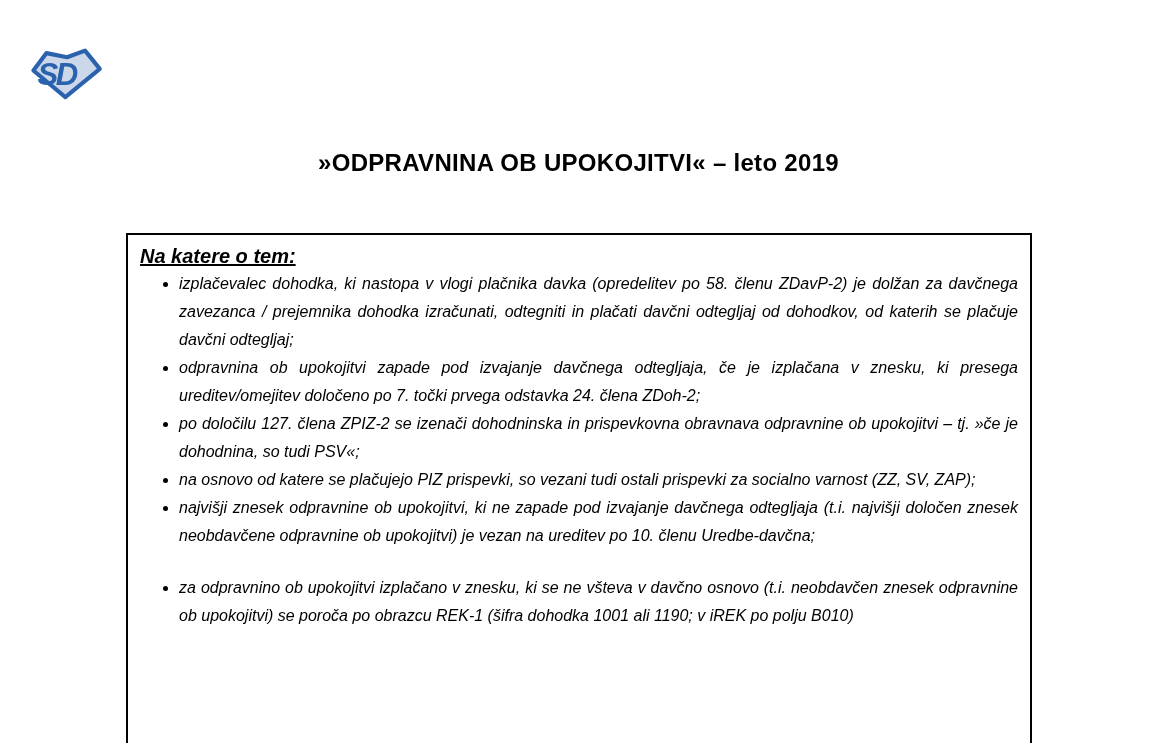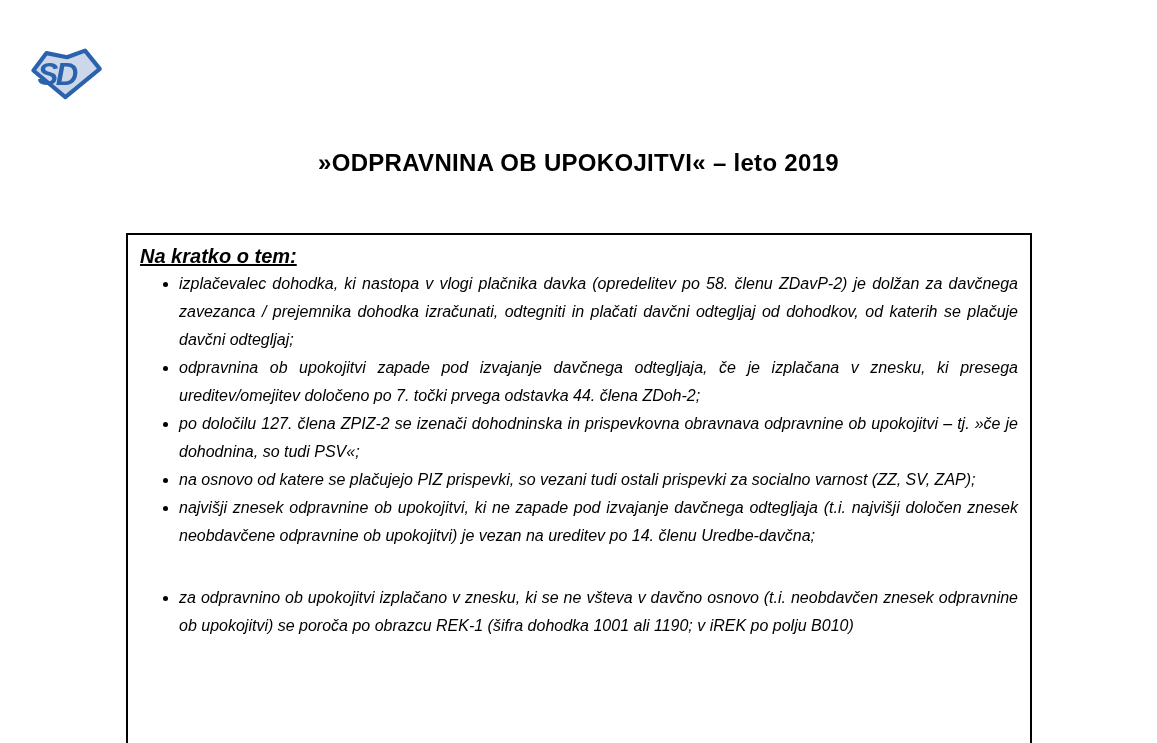--- a/index.html
+++ b/index.html
@@ -48,42 +48,42 @@
     padding: 0 0 0 39px;
   }
   .bullet-list li {
     font-size: 16px;
     font-style: italic;
     line-height: 28px;
     text-align: justify;
     text-justify: inter-word;
   }
   .bullet-list li.gap-before {
-    margin-top: 34px;
+    margin-top: 24px;
   }
 </style>
 </head>
 <body>
 
 <div class="page">
 
   <div class="logo">
     <svg viewBox="0 0 100 70" width="82" height="58" preserveAspectRatio="none">
       <polygon points="9,32 25,11 50,16 72,8 90,30 48,64" fill="#ccd7ea" stroke="#2b62ae" stroke-width="5" stroke-linejoin="round"></polygon>
       <text x="14" y="49" font-size="38" font-style="italic" font-weight="bold" fill="#2b62ae" letter-spacing="-3" font-family="Liberation Sans, sans-serif">SD</text>
     </svg>
   </div>
 
   <h1 class="page-title">»ODPRAVNINA OB UPOKOJITVI« – leto 2019</h1>
 
   <div class="infobox">
-    <span class="box-heading">Na kratko o tem:</span>
+    <span class="box-heading">Na katere o tem:</span>
     <ul class="bullet-list">
       <li>izplačevalec dohodka, ki nastopa v vlogi plačnika davka (opredelitev po 58. členu ZDavP-2) je dolžan za davčnega zavezanca / prejemnika dohodka izračunati, odtegniti in plačati davčni odtegljaj od dohodkov, od katerih se plačuje davčni odtegljaj;</li>
-      <li>odpravnina ob upokojitvi zapade pod izvajanje davčnega odtegljaja, če je izplačana v znesku, ki presega ureditev/omejitev določeno po 7. točki prvega odstavka 44. člena ZDoh-2;</li>
+      <li>odpravnina ob upokojitvi zapade pod izvajanje davčnega odtegljaja, če je izplačana v znesku, ki presega ureditev/omejitev določeno po 7. točki prvega odstavka 24. člena ZDoh-2;</li>
       <li>po določilu 127. člena ZPIZ-2 se izenači dohodninska in prispevkovna obravnava odpravnine ob upokojitvi – tj. »če je dohodnina, so tudi PSV«;</li>
       <li>na osnovo od katere se plačujejo PIZ prispevki, so vezani tudi ostali prispevki za socialno varnost (ZZ, SV, ZAP);</li>
-      <li>najvišji znesek odpravnine ob upokojitvi, ki ne zapade pod izvajanje davčnega odtegljaja (t.i. najvišji določen znesek neobdavčene odpravnine ob upokojitvi) je vezan na ureditev po 14. členu Uredbe-davčna;</li>
+      <li>najvišji znesek odpravnine ob upokojitvi, ki ne zapade pod izvajanje davčnega odtegljaja (t.i. najvišji določen znesek neobdavčene odpravnine ob upokojitvi) je vezan na ureditev po 10. členu Uredbe-davčna;</li>
       <li class="gap-before">za odpravnino ob upokojitvi izplačano v znesku, ki se ne všteva v davčno osnovo (t.i. neobdavčen znesek odpravnine ob upokojitvi) se poroča po obrazcu REK-1 (šifra dohodka 1001 ali 1190; v iREK po polju B010)</li>
     </ul>
   </div>
 
 </div>
 
 </body></html>

